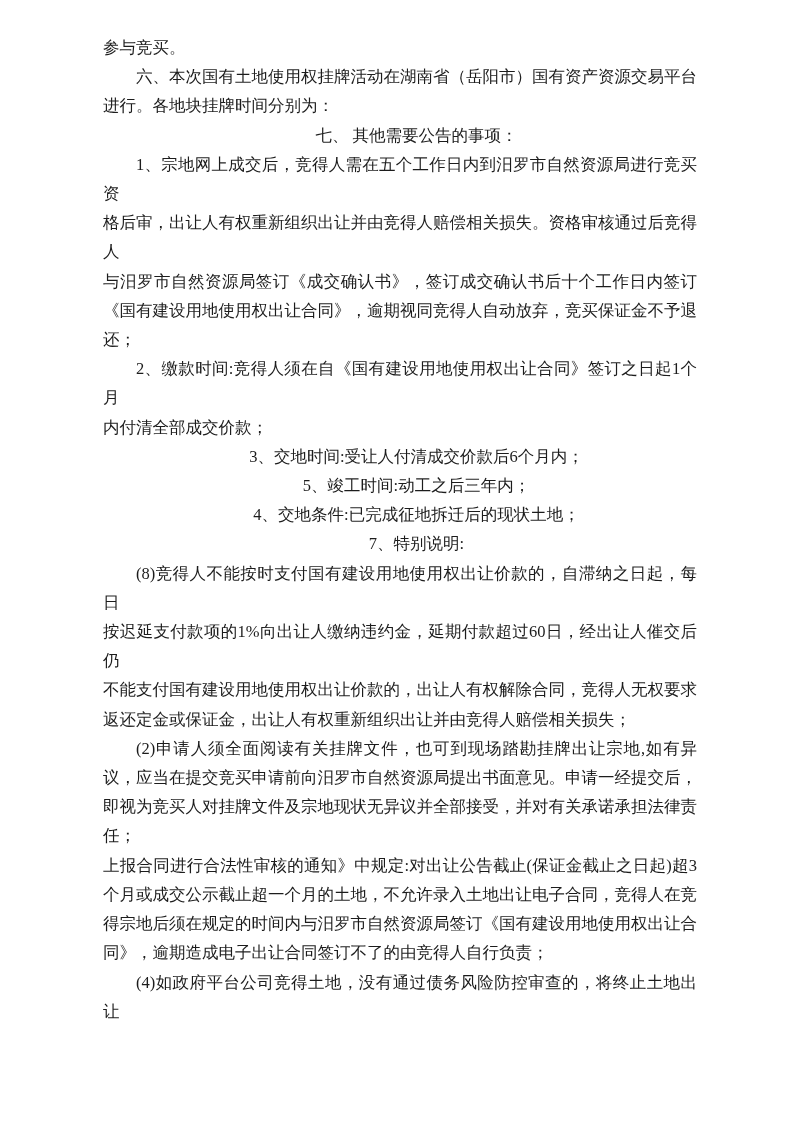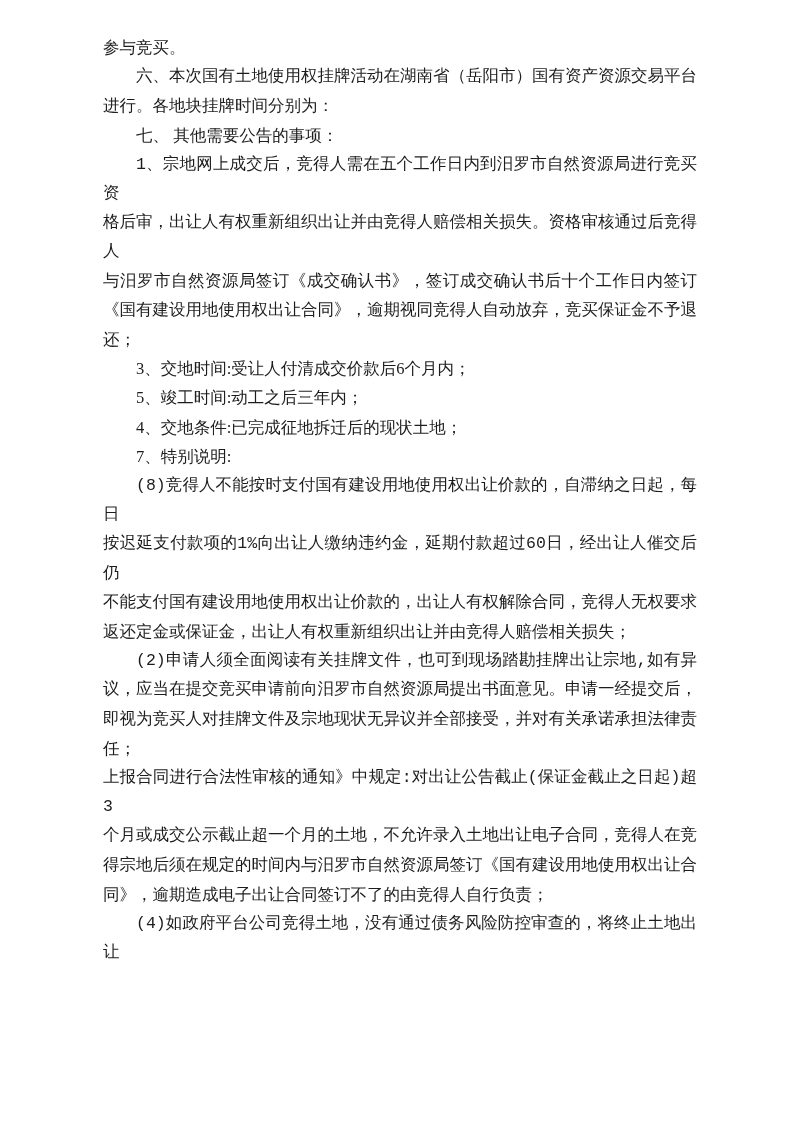--- a/index.html
+++ b/index.html
@@ -27,25 +27,25 @@
   .line {
     font-family: "Liberation Serif", "DejaVu Serif", serif;
     font-size: 16.5px;
     line-height: 29.2px;
     color: #1c1c1c;
     white-space: pre-wrap;
     text-align: left;
   }
   .line.indent {
     text-indent: 33px;
+    text-align: center;
   }
   .line.fill {
     text-align: justify;
     text-align-last: justify;
-    font-family: Liberation Mono, monospace;
   }
 </style>
 </head>
 <body>
 
 <div class="page" style="background: rgb(255, 255, 255);">
   <div class="content" style="color: rgb(28, 28, 28);">
       <div class="para">
         <div class="line">参与竞买。</div>
       </div>
@@ -55,20 +55,24 @@
       </div>
       <div class="para">
         <div class="line indent">七、 其他需要公告的事项：</div>
       </div>
       <div class="para">
         <div class="line indent fill">1、宗地网上成交后，竞得人需在五个工作日内到汨罗市自然资源局进行竞买资</div>
         <div class="line fill">格后审，出让人有权重新组织出让并由竞得人赔偿相关损失。资格审核通过后竞得人</div>
         <div class="line fill">与汨罗市自然资源局签订《成交确认书》，签订成交确认书后十个工作日内签订</div>
         <div class="line fill">《国有建设用地使用权出让合同》，逾期视同竞得人自动放弃，竞买保证金不予退</div>
         <div class="line">还；</div>
+      </div>
+      <div class="para">
+        <div class="line indent fill">2、缴款时间:竞得人须在自《国有建设用地使用权出让合同》签订之日起1个月</div>
+        <div class="line">内付清全部成交价款；</div>
       </div>
       <div class="para">
         <div class="line indent">3、交地时间:受让人付清成交价款后6个月内；</div>
       </div>
       <div class="para">
         <div class="line indent">5、竣工时间:动工之后三年内；</div>
       </div>
       <div class="para">
         <div class="line indent">4、交地条件:已完成征地拆迁后的现状土地；</div>
       </div>

